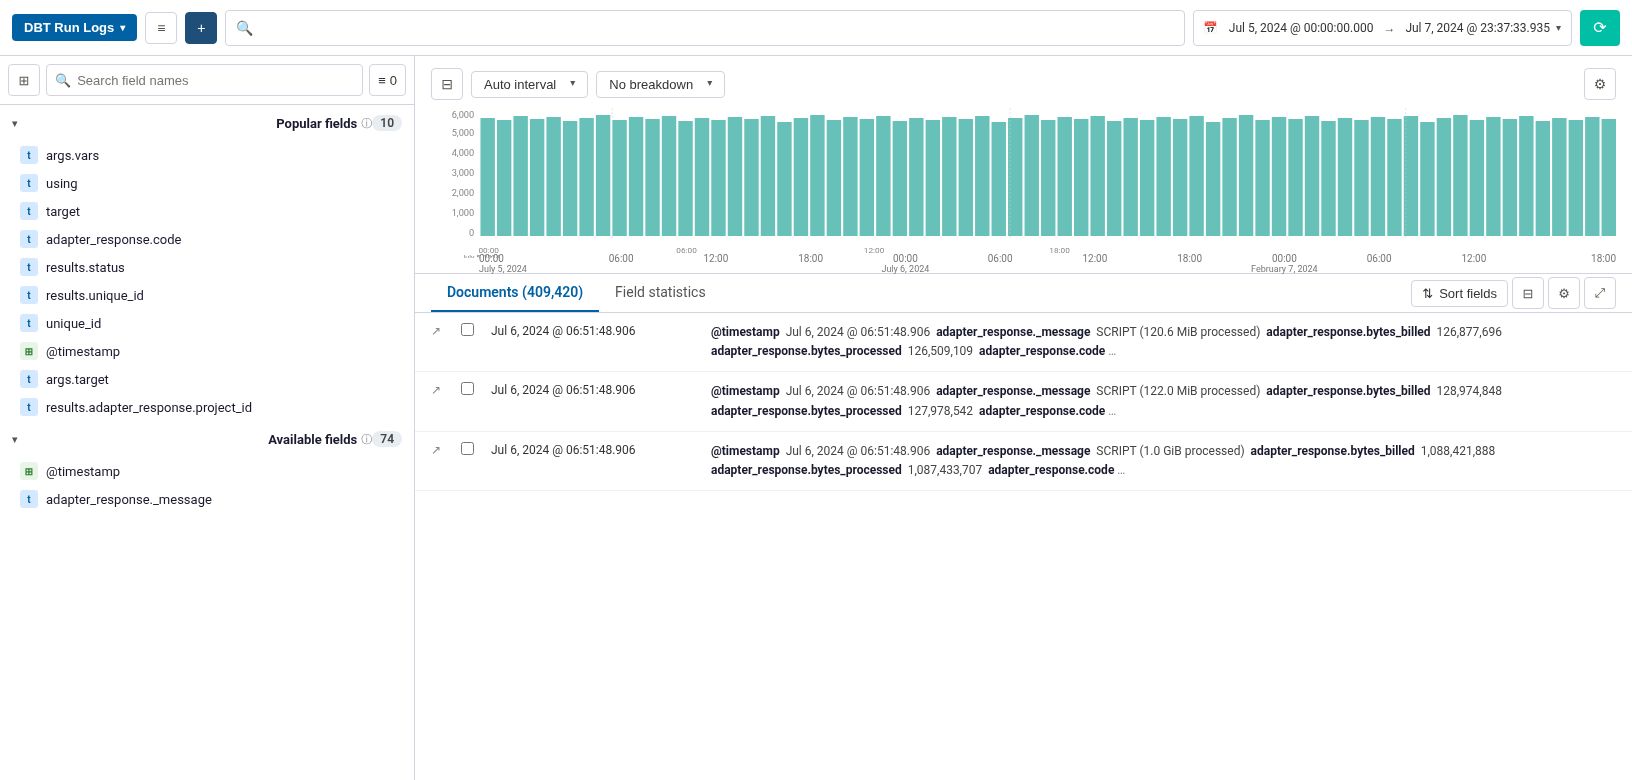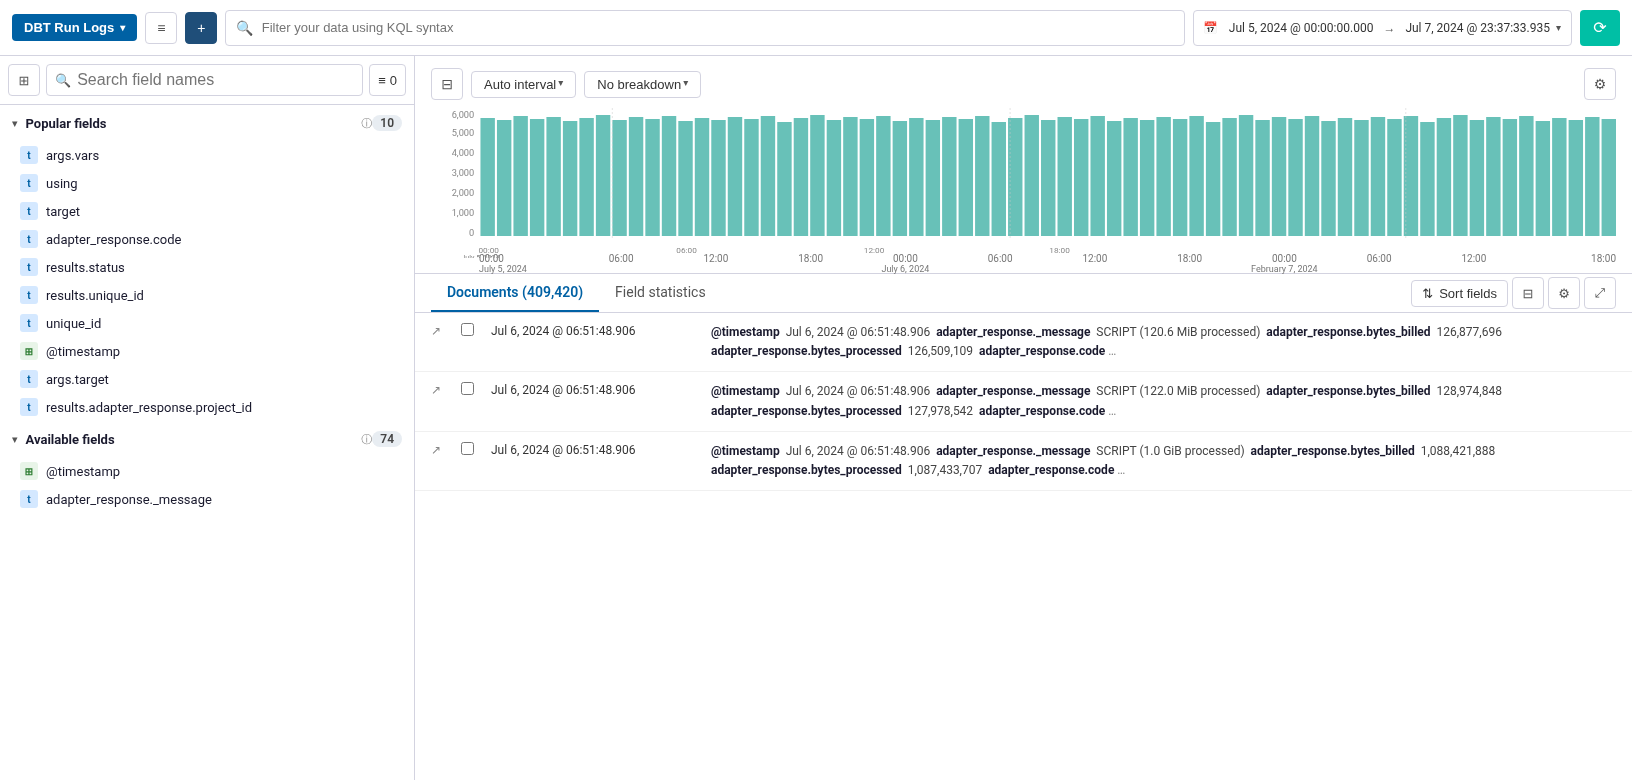--- a/index.html
+++ b/index.html
@@ -61,35 +61,35 @@
       display: flex; align-items: center; justify-content: center;
       width: 32px; height: 32px; border: 1px solid #d3d3e0; border-radius: 4px;
       background: #fff; cursor: pointer; font-size: 13px; color: #555;
     }
     .search-fields-input {
       display: flex; align-items: center; flex: 1;
       border: 1px solid #d3d3e0; border-radius: 4px; height: 32px; padding: 0 8px;
       background: #fff;
     }
     .search-fields-input input {
-      border: none; outline: none; flex: 1; font-size: 16px; color: #3b82f6; background: transparent;
+      border: none; outline: none; flex: 1; font-size: 13px; color: #3b82f6; background: transparent;
     }
     .search-fields-input .icon { color: #888; margin-right: 6px; font-size: 13px; }
     .filter-count-btn {
       display: flex; align-items: center; gap: 4px;
       border: 1px solid #d3d3e0; border-radius: 4px; height: 32px; padding: 0 8px;
       background: #fff; cursor: pointer; font-size: 13px; color: #333;
     }
     .sidebar-list { flex: 1; overflow-y: auto; }
     .section-header {
       display: flex; align-items: center; padding: 10px 12px;
       cursor: pointer; user-select: none;
     }
     .section-header .chevron { margin-right: 8px; font-size: 11px; color: #555; }
-    .section-header .title { font-weight: 700; font-size: 13px; flex: 1; }
+    .section-header .title { font-weight: 700; font-size: 13px; flex: 1; text-align: right; }
     .section-header .help-icon { margin-left: 4px; color: #888; font-size: 11px; }
     .section-header .count-badge {
       background: #e8edf2; border-radius: 10px; padding: 1px 8px;
       font-size: 12px; color: #444; font-weight: 600;
     }
     .field-item {
       display: flex; align-items: center; padding: 5px 12px 5px 20px;
       cursor: pointer; gap: 8px;
     }
     .field-type-badge {
@@ -106,21 +106,21 @@
     .content-area { flex: 1; display: flex; flex-direction: column; overflow: hidden; background: #fff; }
 
     
     .chart-container {
       padding: 12px 16px 0; border-bottom: 1px solid #d3d3e0;
     }
     .chart-toolbar {
       display: flex; align-items: center; gap: 8px; margin-bottom: 8px;
     }
     .interval-btn, .breakdown-btn {
-      display: flex; align-items: flex-start; gap: 2px;
+      display: flex; align-items: flex-start; gap: 14px;
       border: 1px solid #d3d3e0; border-radius: 4px; padding: 5px 12px;
       background: #fff; cursor: pointer; font-size: 13px; color: #333;
     }
     .interval-btn .chevron, .breakdown-btn .chevron { font-size: 10px; color: #555; }
     .chart-toolbar-spacer { flex: 1; }
     .chart-icon-btn {
       display: flex; align-items: center; justify-content: center;
       width: 32px; height: 32px; border: 1px solid #d3d3e0; border-radius: 4px;
       background: #fff; cursor: pointer; font-size: 14px; color: #555;
     }
@@ -186,21 +186,20 @@
 
 <div class="top-bar">
   <button class="dbt-run-logs-btn">
     <span>DBT Run Logs</span>
     <span class="chevron">▾</span>
   </button>
   <button class="icon-btn">≡</button>
   <button class="icon-btn dark">+</button>
   <div class="filter-bar">
     <span class="search-icon">🔍</span>
-    <input type="text" placeholder="Filter your data using KQL syntax" style="">
   </div>
   <div class="date-range-container">
     <span class="cal-icon">📅</span>
     <span>Jul 5, 2024 @ 00:00:00.000</span>
     <span class="date-arrow">→</span>
     <span>Jul 7, 2024 @ 23:37:33.935</span>
     <span class="chevron">▾</span>
   </div>
   <button class="refresh-btn">⟳</button>
 </div>

